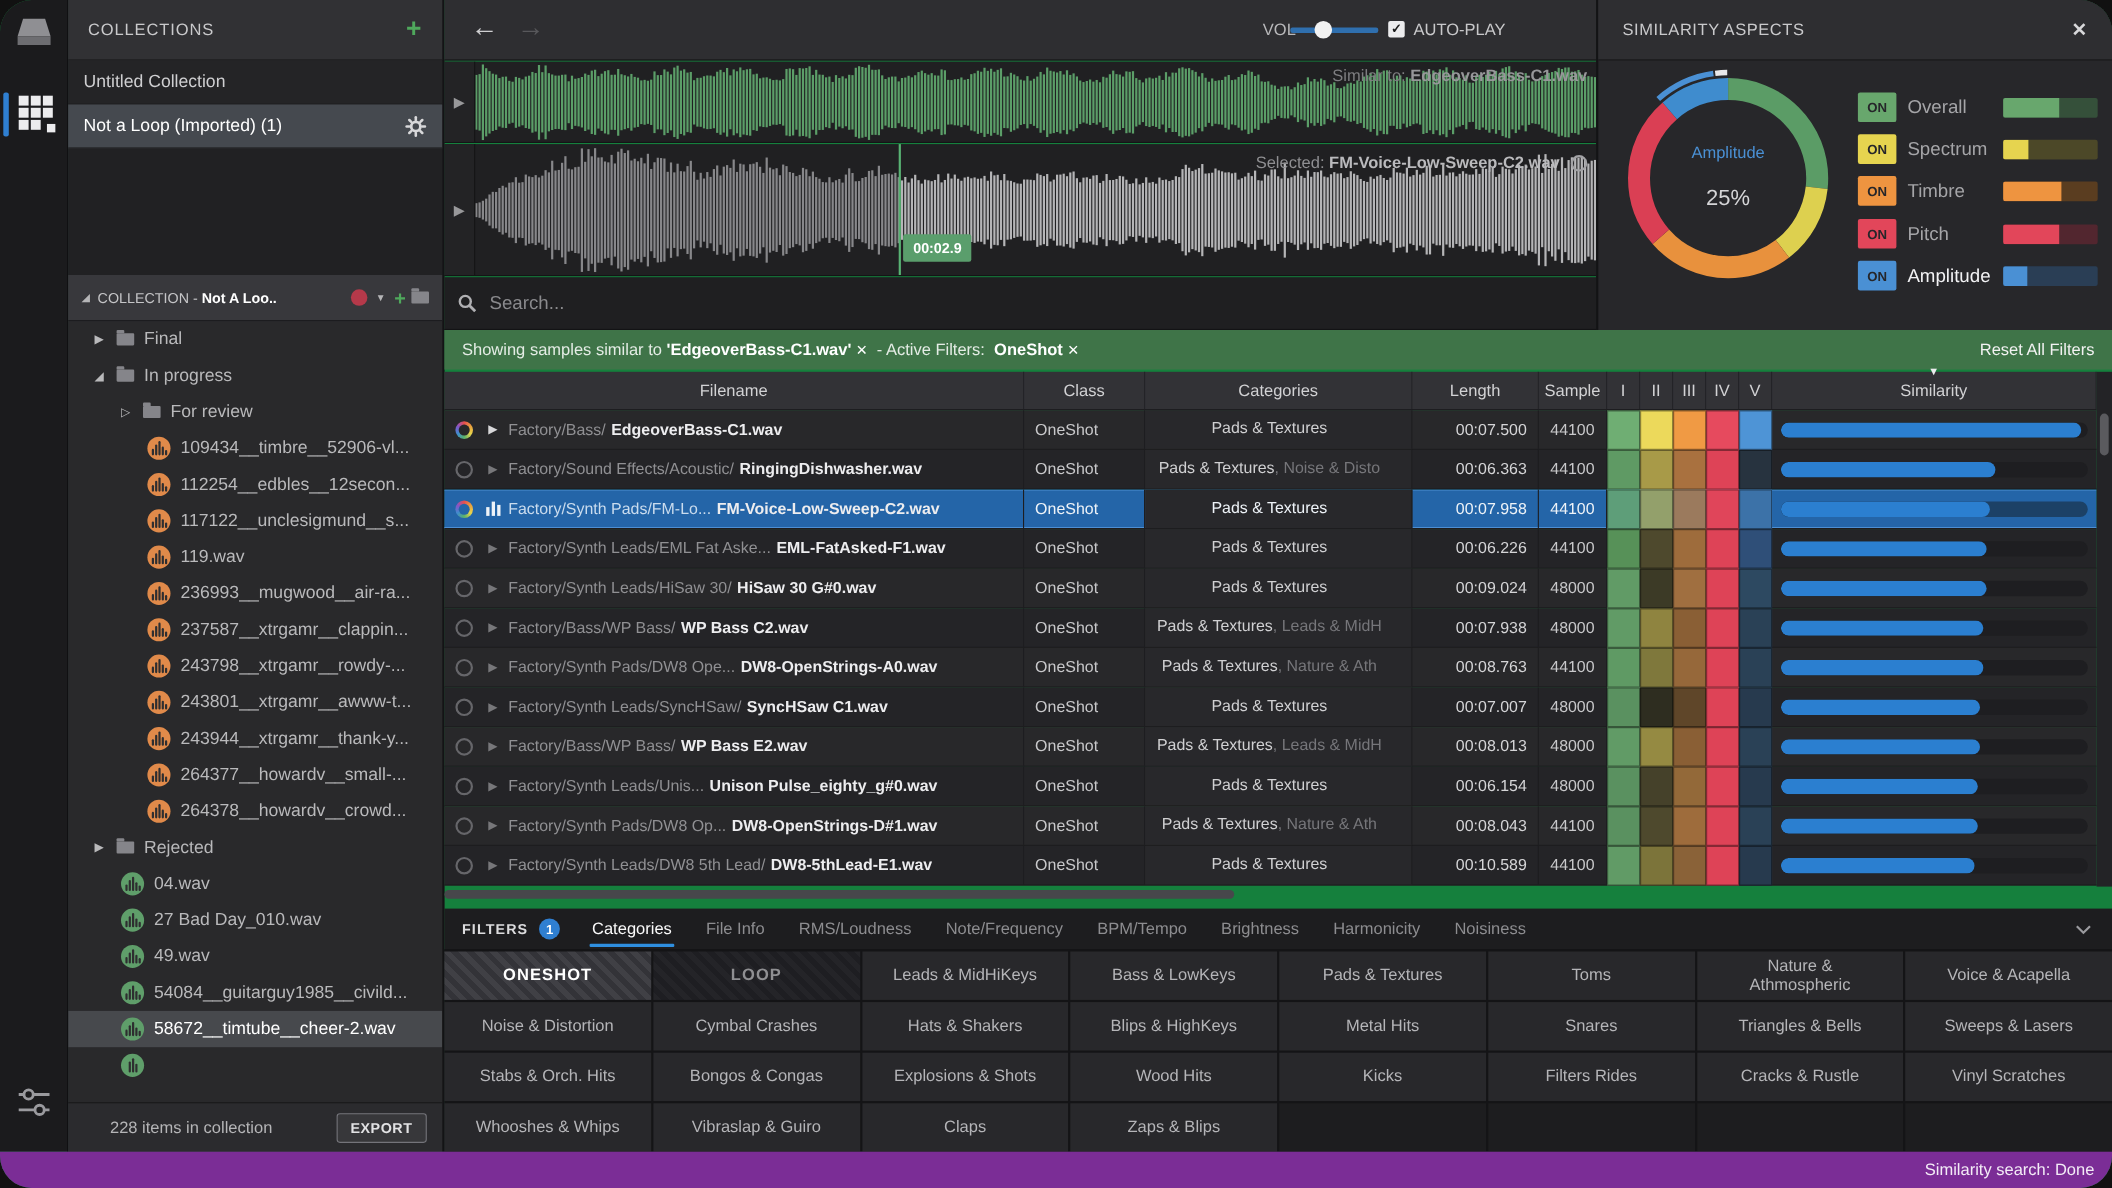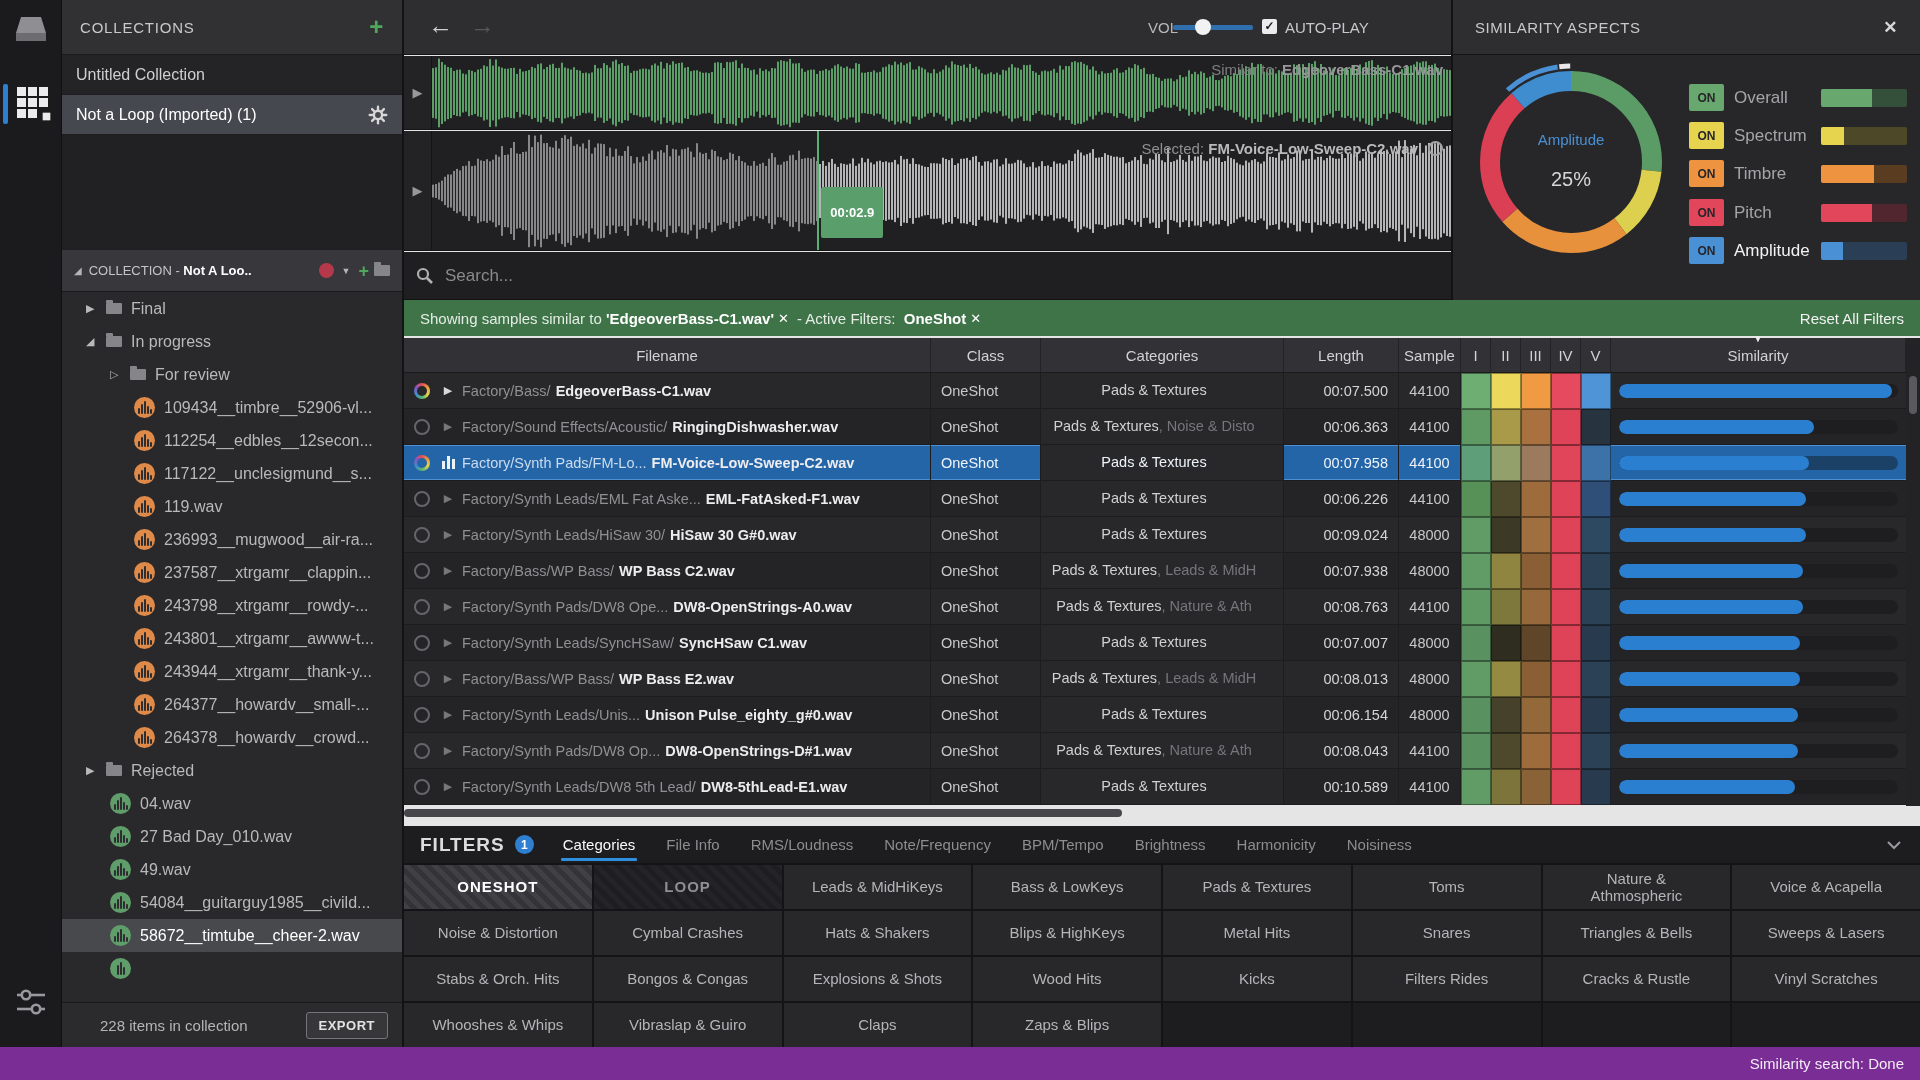--- a/index.html
+++ b/index.html
@@ -1,17 +1,17 @@
 <!DOCTYPE html>
 <html><head>
 <meta charset="utf-8">
 <style>
   * { margin:0; padding:0; box-sizing:border-box; }
   body { background:#111; font-family:"Liberation Sans", sans-serif; }
-  .screen { position:relative; width:1920px; height:1080px; background:#e5e5e5; overflow:hidden; }
+  .screen { position:relative; width:1920px; height:1080px; background:#15803d; overflow:hidden;border-radius:29px; }
 
   
   .rail { position:absolute; left:0; top:0; width:62px; height:1047px; background:#1b1b1d; border-right:1px solid #101012; }
   .rail-drive { position:absolute; left:14px; top:14px; width:34px; height:32px; }
   .rail-grid-wrap { position:absolute; left:0; top:80px; width:62px; height:48px; }
   .rail-sel-bar { position:absolute; left:3px; top:4px; width:5px; height:40px; background:#2f7fd1; border-radius:2px; }
   .gicon { position:absolute; left:17px; top:7px; width:32px; height:34px; display:grid; grid-template-columns:repeat(3,9px); grid-auto-rows:9px; gap:2px; }
   .gicon i { background:#ececee; display:block; }
   .gicon i.off { transform:translate(3px,3px) scale(.85); }
   .rail-sliders { position:absolute; left:15px; bottom:28px; width:32px; height:34px; }
@@ -59,21 +59,21 @@
   .wave1 { top:56px; width:1047px; height:74px; }
   .wave2 { top:131px; width:1047px; height:120px; }
   .wstrip { position:absolute; left:0; top:0; width:28px; height:100%; background:#232325; border-right:1px solid #141416; display:flex; align-items:center; justify-content:center; color:#98989a; font-size:13px; }
   .wave svg { position:absolute; left:28px; top:0; }
   .ov1 { position:absolute; right:8px; top:5px; font-size:15px; color:#7e7e81; white-space:pre; }
   .ov1 b { color:#97979a; }
   .ov2 { position:absolute; right:8px; top:9px; font-size:15px; color:#8f8f92; display:flex; align-items:center; white-space:pre; }
   .ov2 b { color:#bababd; }
   .ov2 .circ { width:15px; height:15px; border:2px solid #a2a2a5; border-radius:50%; margin-left:10px; }
   .playhead { position:absolute; top:0; bottom:0; width:2px; background:#58b273; }
-  .timelabel { position:absolute; bottom:12px; background:#5a9e6c; color:#fff; font-size:13px; font-weight:bold; padding:18px 9px; border-radius:2px; }
+  .timelabel { position:absolute; bottom:12px; background:#5a9e6c; color:#fff; font-size:13px; font-weight:bold; padding:5px 9px; border-radius:2px; }
 
   
   .searchbar { position:absolute; left:404px; top:252px; width:1047px; height:48px; background:#1f1f21; border-bottom:1px solid #131315; display:flex; align-items:center; padding:0 12px; }
   .searchbar svg { flex:none; margin-right:12px; }
   .searchbar input { background:transparent; border:none; outline:none; color:#d5d5d7; font-size:17px; width:280px; font-family:inherit; }
   .searchbar input::placeholder { color:#8a8a8d; }
   .tags { margin-left:auto; display:flex; gap:7px; }
   .tag { border:1px solid #5a5a5e; background:#2a2a2d; border-radius:4px; color:#c8c8ca; font-size:15px; padding:3px 9px; white-space:nowrap; }
 
   
@@ -131,21 +131,21 @@
   .tr.selected .simtrack { background:#1c4166; }
   .simfill { position:absolute; left:0; top:0; bottom:0; border-radius:7px; background:#2b7fd0; }
   .vscroll { position:absolute; left:1906px; top:338px; width:14px; height:468px; background:#232326; }
   .vthumb { position:absolute; left:3px; top:38px; width:8px; height:38px; border-radius:4px; background:#5a5a5e; }
   .hscroll { position:absolute; left:404px; top:807px; width:1502px; height:12px; }
   .hthumb { width:718px; height:8px; border-radius:4px; background:#47474b; margin-top:2px; }
 
   
   .filters { position:absolute; left:404px; top:826px; width:1516px; height:221px; background:#1d1d1f; }
   .tabsrow { height:37px; display:flex; align-items:center; padding:0 16px; position:relative; }
-  .flabel { font-size:19px; font-weight:bold; color:#dcdcde; letter-spacing:1px; }
+  .flabel { font-size:13px; font-weight:bold; color:#dcdcde; letter-spacing:1px; }
   .fbadge { width:19px; height:19px; border-radius:50%; background:#2f7fd1; color:#fff; font-size:12px; font-weight:bold; display:flex; align-items:center; justify-content:center; margin-left:10px; }
   .ftab { margin-left:27px; font-size:15px; color:#8d8d90; position:relative; padding:9px 2px; }
   .ftab.active { color:#fafafa; }
   .ftab.active::after { content:""; position:absolute; left:0; right:0; bottom:1px; height:3px; background:#2f8fdf; border-radius:1px; }
   .chev { position:absolute; right:18px; top:14px; }
   .catgrid { display:grid; grid-template-columns:repeat(8,1fr); grid-auto-rows:44px; gap:2px; background:#141416; border-top:2px solid #141416; }
   .cat { background:#28282b; display:flex; align-items:center; justify-content:center; text-align:center; color:#b5b5b8; font-size:15px; line-height:1.15; padding:2px 26px; }
   .cat.oneshot { background:repeating-linear-gradient(45deg,#404045 0 5px,#333338 5px 10px); color:#fff; font-weight:bold; letter-spacing:1px; }
   .cat.loop { background:repeating-linear-gradient(45deg,#242428 0 5px,#1e1e22 5px 10px); color:#8f8f92; font-weight:bold; letter-spacing:1px; }
   .cat.empty { background:#1d1d1f; }

